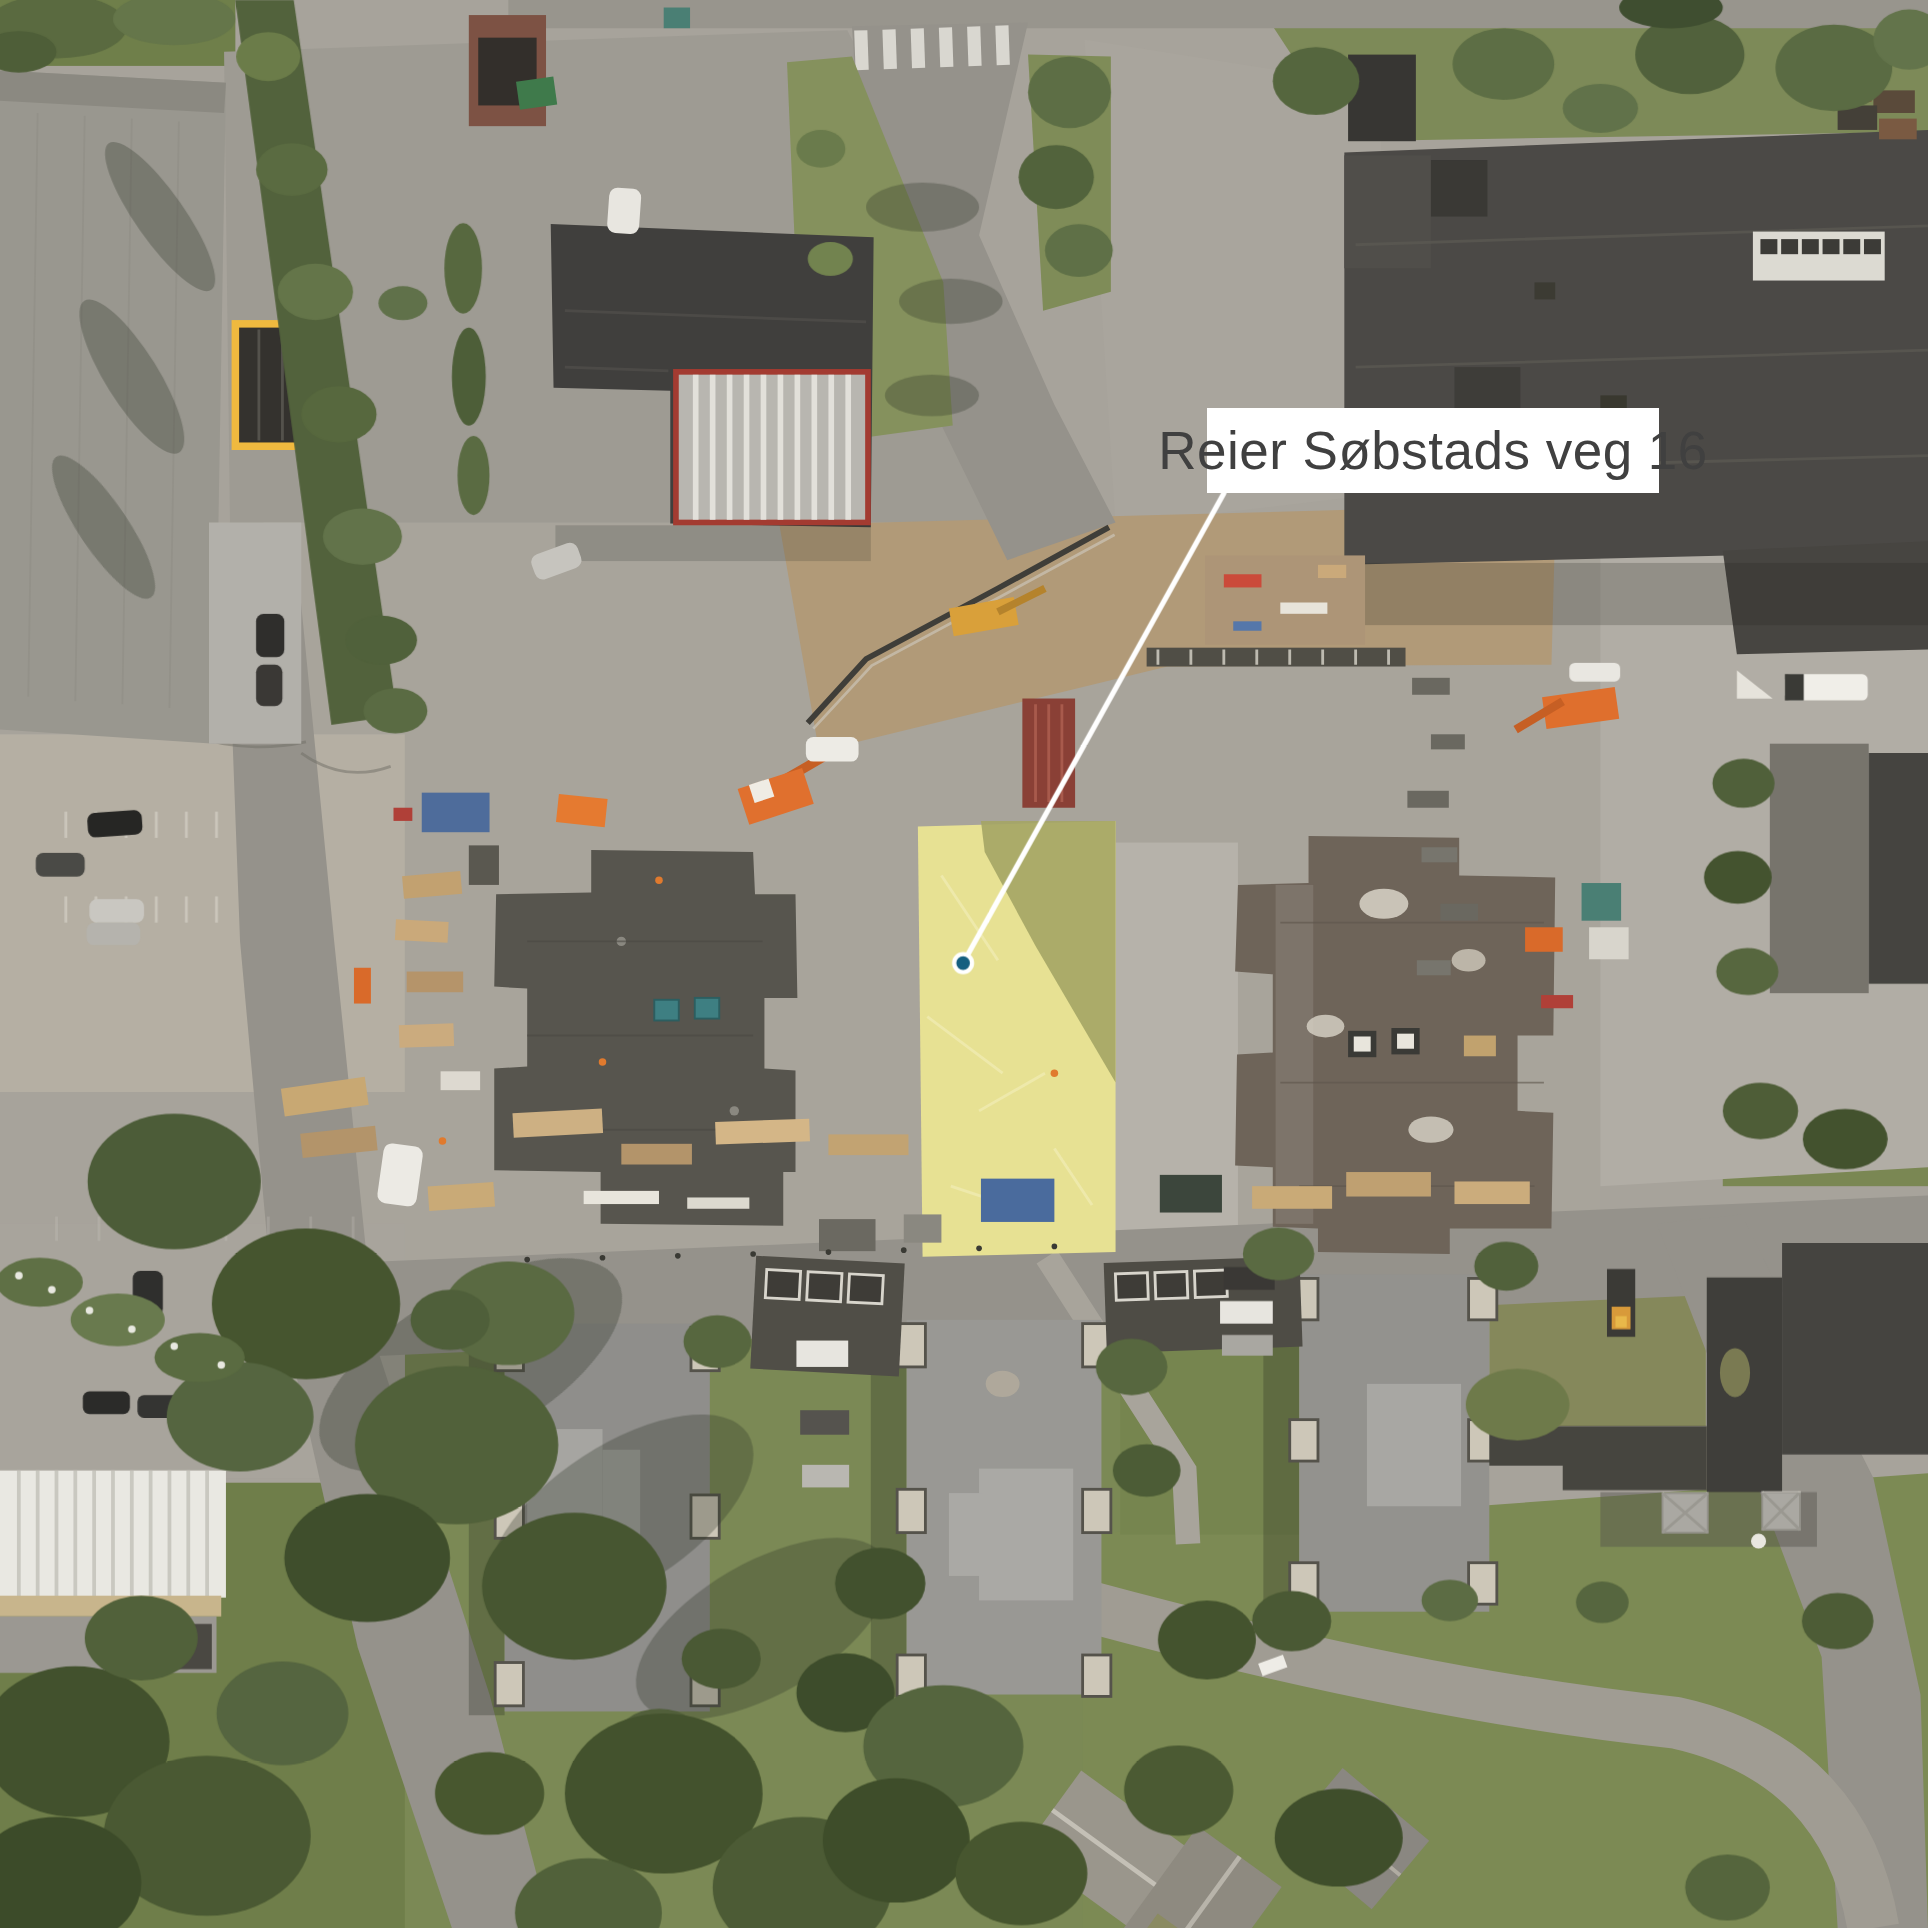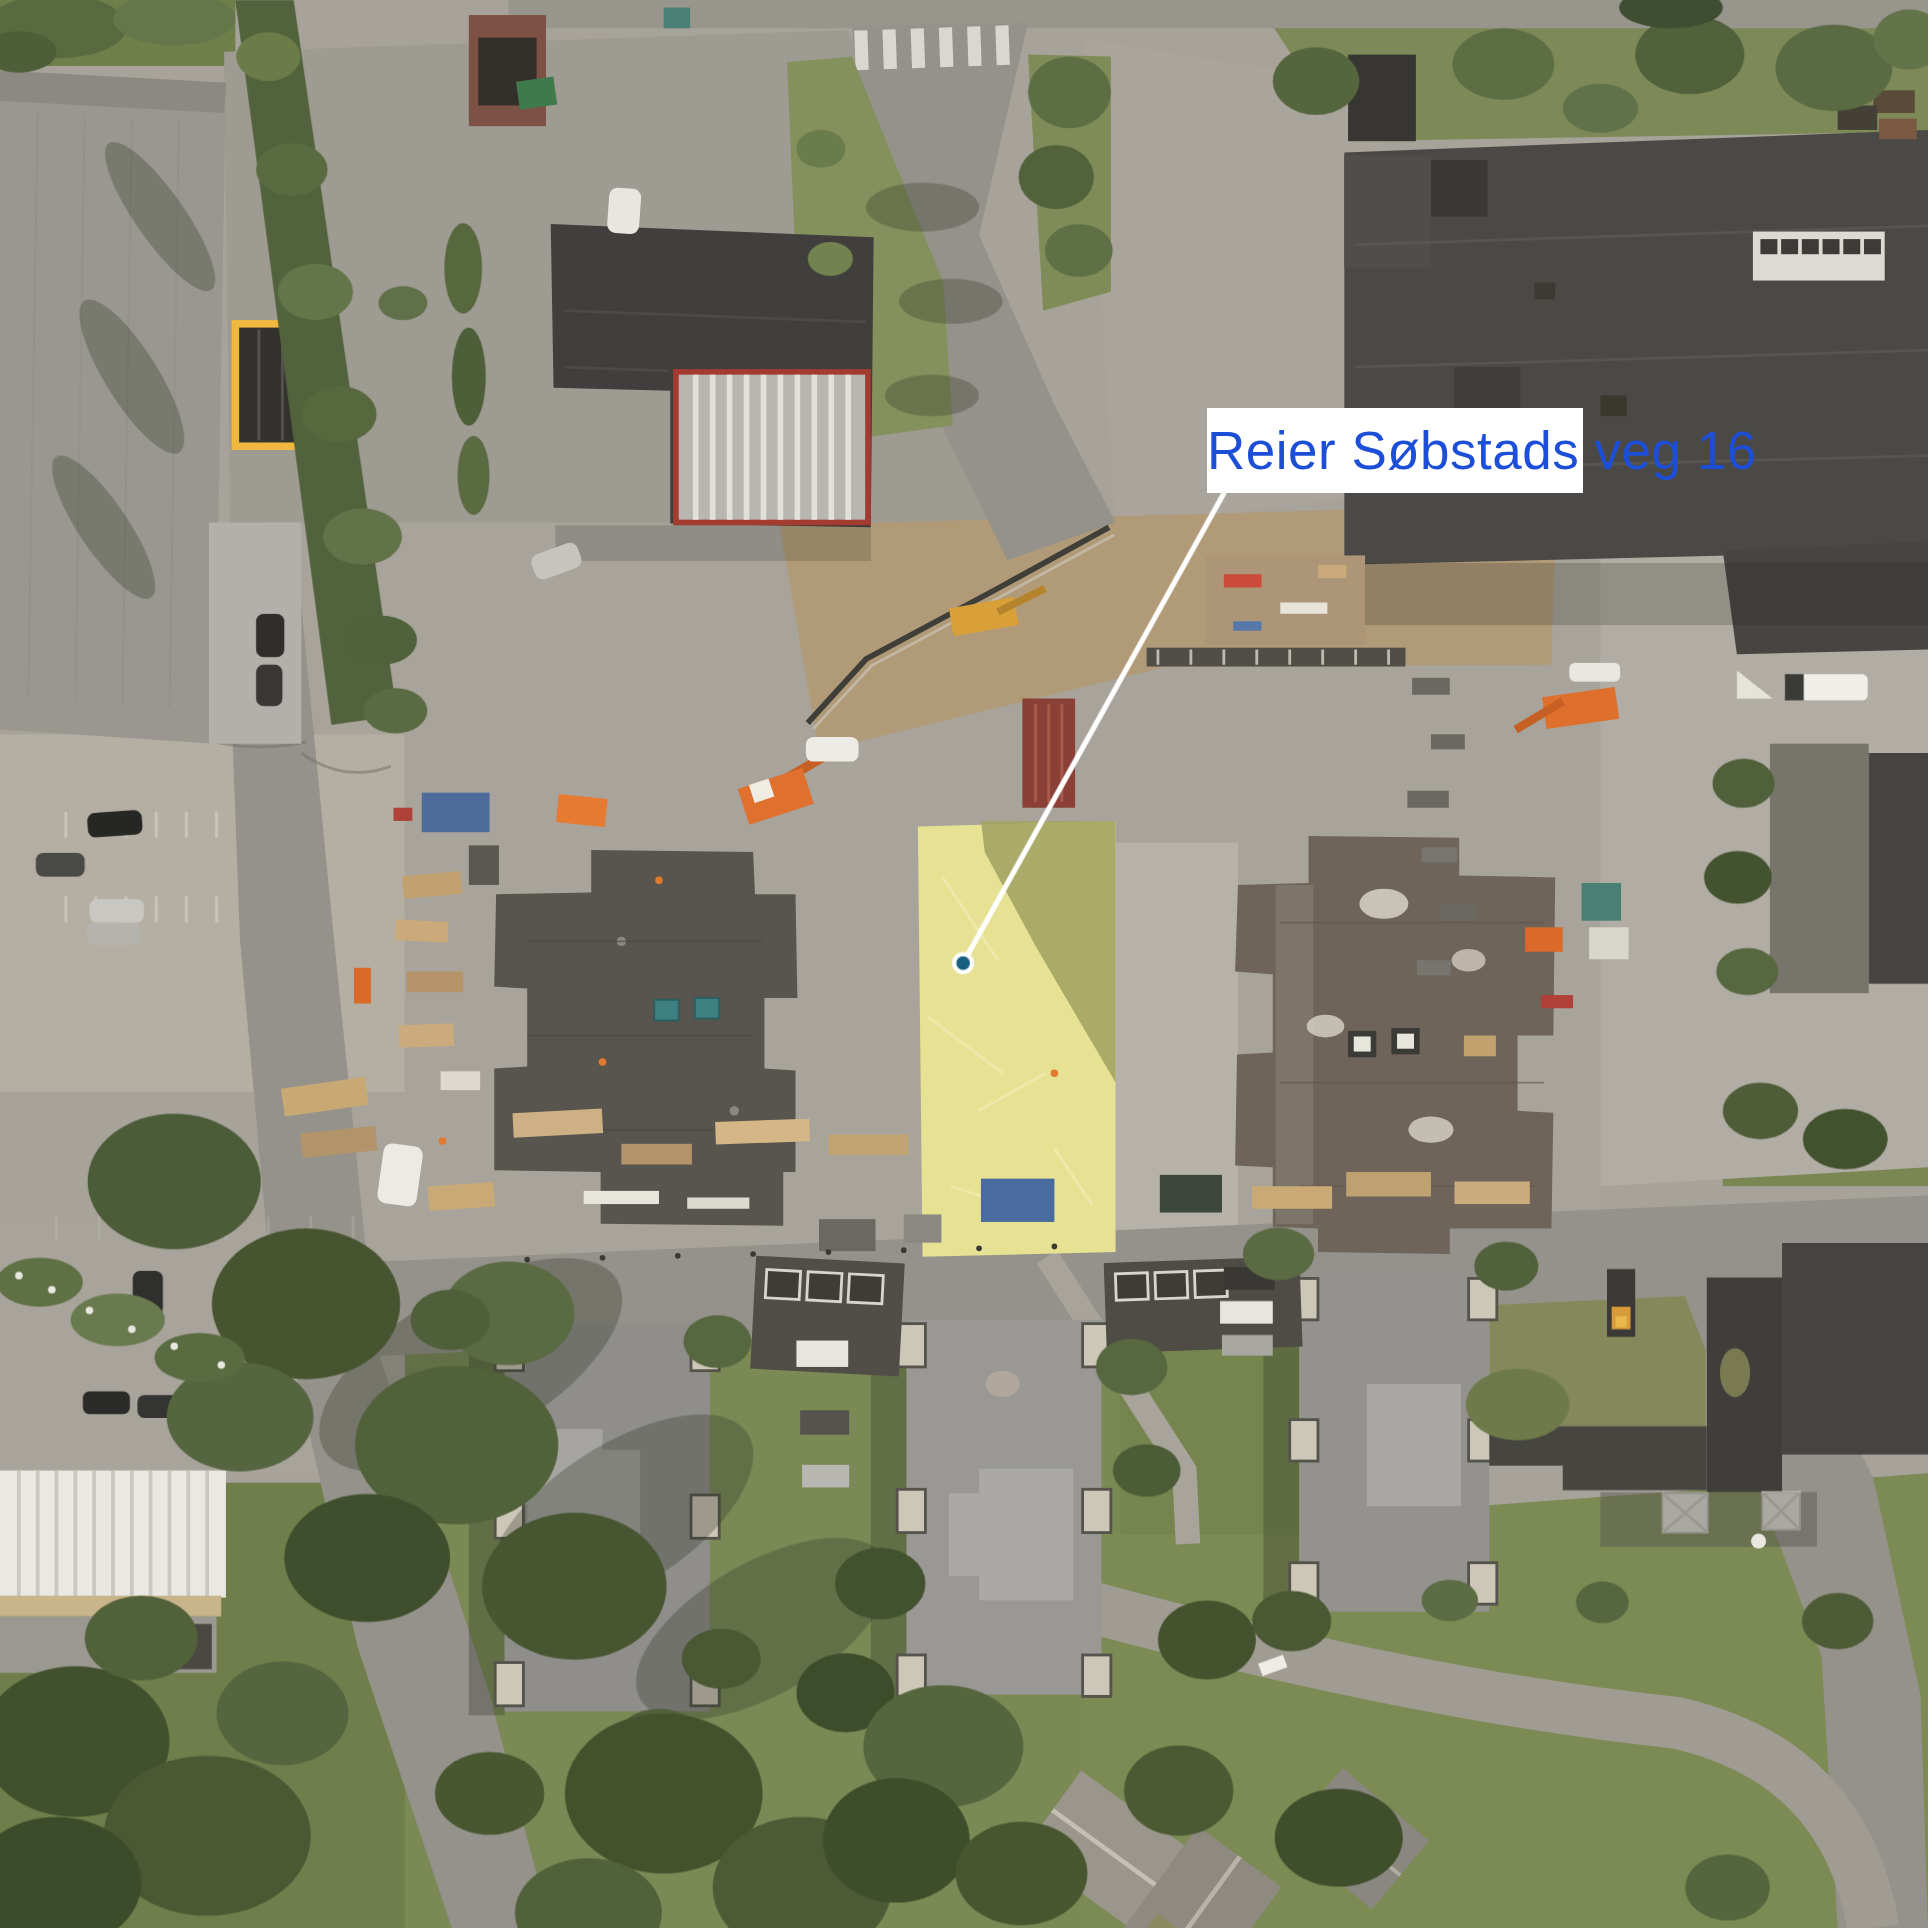--- a/index.html
+++ b/index.html
@@ -1,21 +1,21 @@
 <!DOCTYPE html>
 <html style="font-size:15px"><head>
 <meta charset="utf-8">
 <style>
   html,body{margin:0;padding:0;background:#7e7c76;}
   .stage{position:relative;width:1928px;height:1928px;overflow:hidden;
          font-family:"Liberation Sans",sans-serif;background:#a7a39b;}
   .stage svg{position:absolute;left:0;top:0;}
-  .address-label{position:absolute;left:1207px;top:408px;width:376px;height:85px;
-         background:#ffffff;display:flex;align-items:center;
-         font-size:53px;color:#1d4ed8;white-space:nowrap;letter-spacing:0.5px;}
+  .address-label{position:absolute;left:1207px;top:408px;width:452px;height:85px;
+         background:#ffffff;display:flex;align-items:center;justify-content:center;
+         font-size:53px;color:#404040;white-space:nowrap;letter-spacing:0.5px;}
 </style>
 </head>
 <body>
 
 <div class="stage">
 <svg width="1928" height="1928" viewBox="0 0 2048 2048">
 
   <g>
     <rect x="0" y="0" width="2048" height="2048" fill="#a7a39b"></rect>
 

